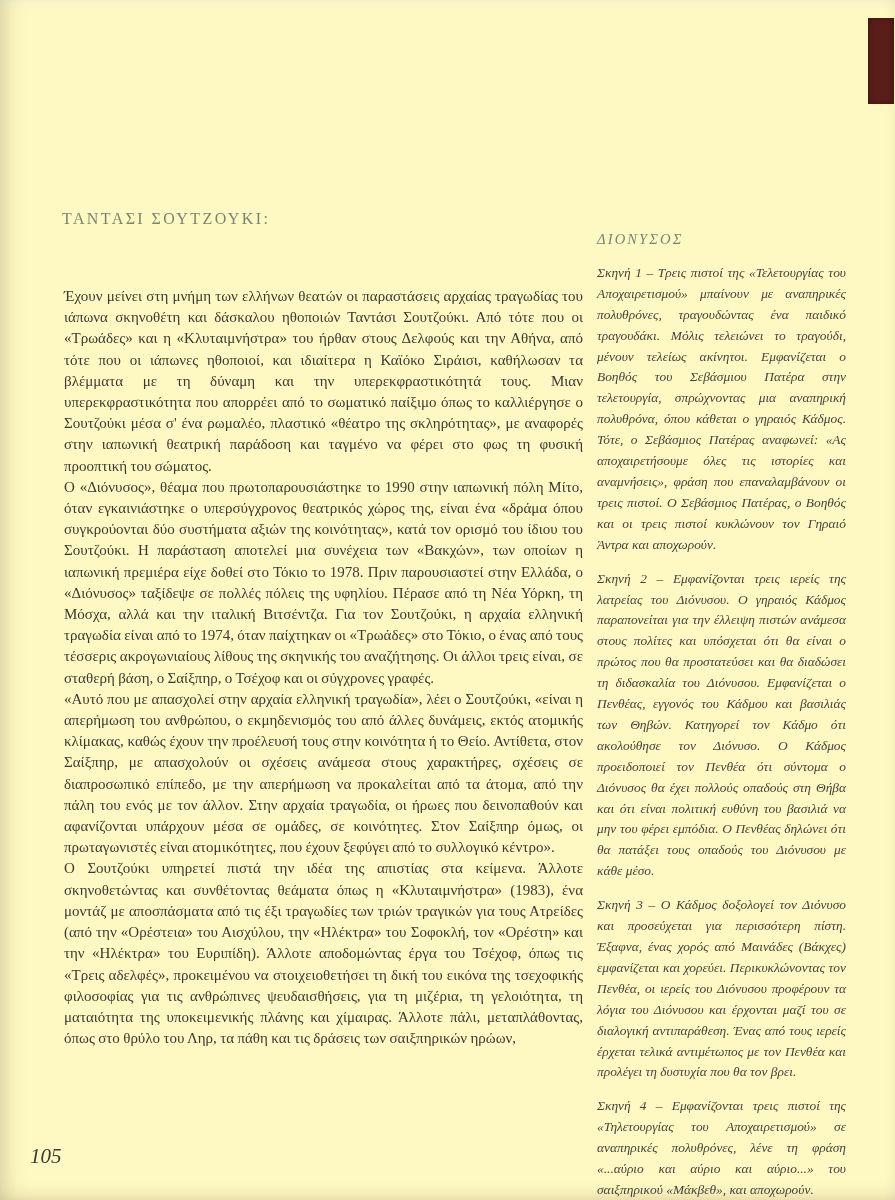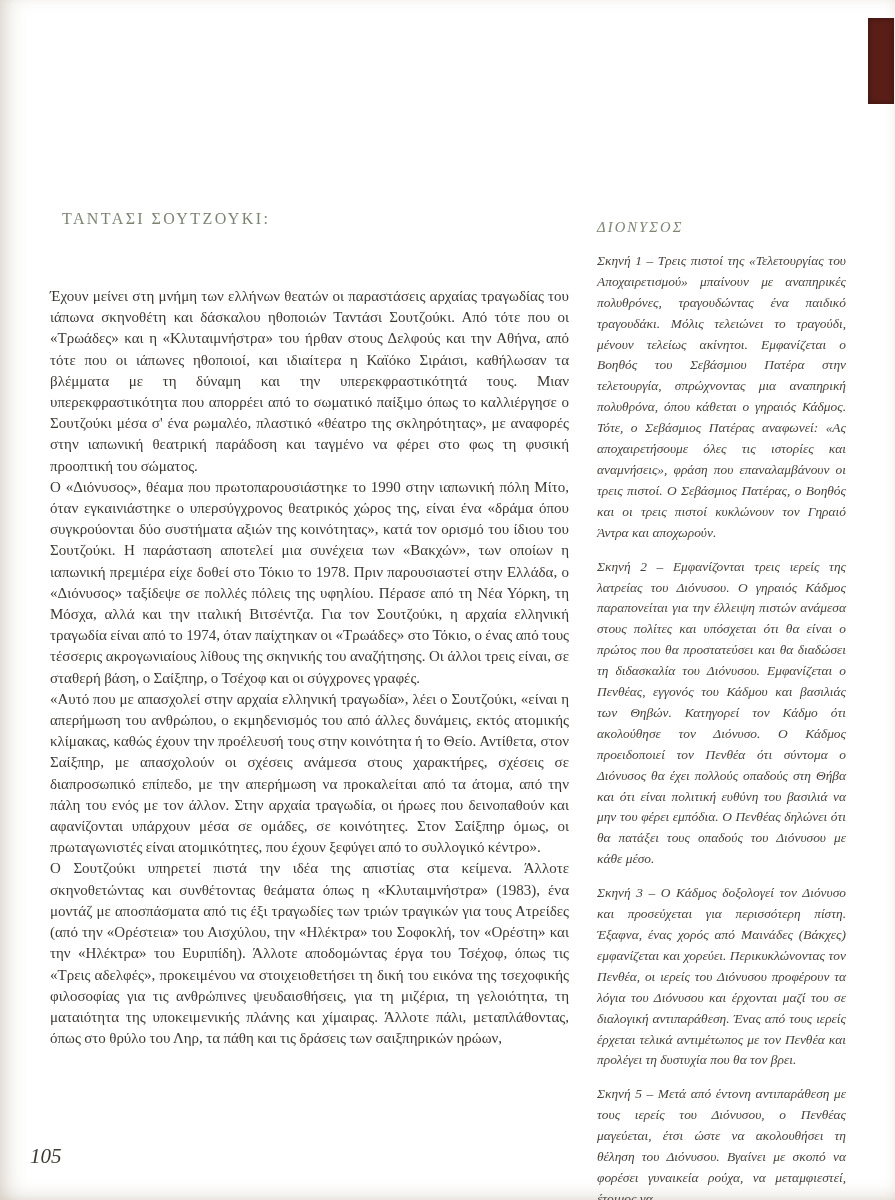--- a/index.html
+++ b/index.html
@@ -4,21 +4,21 @@
 <style>
   html, body {
     margin: 0;
     padding: 0;
     background: #f4efde;
   }
   .page {
     position: relative;
     width: 895px;
     height: 1200px;
-    background: #ffffff;
+    background: #fef9c3;
     font-family: "Liberation Serif", "DejaVu Serif", serif;
     overflow: hidden;
     box-shadow:
       inset 14px 0 22px -10px rgba(130,108,75,0.30),
       inset -5px 0 12px -8px rgba(130,108,75,0.14),
       inset 0 -12px 22px -12px rgba(130,108,75,0.22),
       inset 0 10px 18px -12px rgba(255,255,252,0.65);
   }
   
   .accent-bar {
@@ -44,21 +44,21 @@
     white-space: nowrap;
   }
   .title-line2 {
     font-size: 13.6px;
     letter-spacing: 1.6px;
     line-height: 25px;
     white-space: nowrap;
   }
   .body-col {
     position: absolute;
-    left: 50px;
+    left: 64px;
     top: 286px;
     width: 519px;
     font-size: 15px;
     line-height: 21.2px;
     color: #3e3833;
     text-align: justify;
     word-spacing: -0.4px;
   }
   .body-col p { margin: 0; }
   .side-col {
@@ -69,21 +69,21 @@
     font-style: italic;
     font-size: 13.4px;
     line-height: 20.9px;
     color: #48423c;
     text-align: justify;
   }
   .side-heading {
     font-size: 14.6px;
     letter-spacing: 2.1px;
     color: #7b8471;
-    margin: 4px 0 13px 0;
+    margin: 16px 0 13px 0;
     white-space: nowrap;
   }
   .side-col p.scene { margin: 12px 0 13px 0; }
   .page-number {
     position: absolute;
     left: 30px;
     top: 1144px;
     font-style: italic;
     font-size: 21px;
     color: #3e3833;
@@ -105,18 +105,19 @@
     <p>Ο «Διόνυσος», θέαμα που πρωτοπαρουσιάστηκε το 1990 στην ιαπωνική πόλη Μίτο, όταν εγκαινιάστηκε ο υπερσύγχρονος θεατρικός χώρος της, είναι ένα «δράμα όπου συγκρούονται δύο συστήματα αξιών της κοινότητας», κατά τον ορισμό του ίδιου του Σουτζούκι. Η παράσταση αποτελεί μια συνέχεια των «Βακχών», των οποίων η ιαπωνική πρεμιέρα είχε δοθεί στο Τόκιο το 1978. Πριν παρουσιαστεί στην Ελλάδα, ο «Διόνυσος» ταξίδεψε σε πολλές πόλεις της υφηλίου. Πέρασε από τη Νέα Υόρκη, τη Μόσχα, αλλά και την ιταλική Βιτσέντζα. Για τον Σουτζούκι, η αρχαία ελληνική τραγωδία είναι από το 1974, όταν παίχτηκαν οι «Τρωάδες» στο Τόκιο, ο ένας από τους τέσσερις ακρογωνιαίους λίθους της σκηνικής του αναζήτησης. Οι άλλοι τρεις είναι, σε σταθερή βάση, ο Σαίξπηρ, ο Τσέχοφ και οι σύγχρονες γραφές.</p>
     <p>«Αυτό που με απασχολεί στην αρχαία ελληνική τραγωδία», λέει ο Σουτζούκι, «είναι η απερήμωση του ανθρώπου, ο εκμηδενισμός του από άλλες δυνάμεις, εκτός ατομικής κλίμακας, καθώς έχουν την προέλευσή τους στην κοινότητα ή το Θείο. Αντίθετα, στον Σαίξπηρ, με απασχολούν οι σχέσεις ανάμεσα στους χαρακτήρες, σχέσεις σε διαπροσωπικό επίπεδο, με την απερήμωση να προκαλείται από τα άτομα, από την πάλη του ενός με τον άλλον. Στην αρχαία τραγωδία, οι ήρωες που δεινοπαθούν και αφανίζονται υπάρχουν μέσα σε ομάδες, σε κοινότητες. Στον Σαίξπηρ όμως, οι πρωταγωνιστές είναι ατομικότητες, που έχουν ξεφύγει από το συλλογικό κέντρο».</p>
     <p>Ο Σουτζούκι υπηρετεί πιστά την ιδέα της απιστίας στα κείμενα. Άλλοτε σκηνοθετώντας και συνθέτοντας θεάματα όπως η «Κλυταιμνήστρα» (1983), ένα μοντάζ με αποσπάσματα από τις έξι τραγωδίες των τριών τραγικών για τους Ατρείδες (από την «Ορέστεια» του Αισχύλου, την «Ηλέκτρα» του Σοφοκλή, τον «Ορέστη» και την «Ηλέκτρα» του Ευριπίδη). Άλλοτε αποδομώντας έργα του Τσέχοφ, όπως τις «Τρεις αδελφές», προκειμένου να στοιχειοθετήσει τη δική του εικόνα της τσεχοφικής φιλοσοφίας για τις ανθρώπινες ψευδαισθήσεις, για τη μιζέρια, τη γελοιότητα, τη ματαιότητα της υποκειμενικής πλάνης και χίμαιρας. Άλλοτε πάλι, μεταπλάθοντας, όπως στο θρύλο του Ληρ, τα πάθη και τις δράσεις των σαιξπηρικών ηρώων,</p>
   </section>
 
   <aside class="side-col">
     <div class="side-heading">ΔΙΟΝΥΣΟΣ</div>
     <p class="scene">Σκηνή 1 – Τρεις πιστοί της «Τελετουργίας του Αποχαιρετισμού» μπαίνουν με αναπηρικές πολυθρόνες, τραγουδώντας ένα παιδικό τραγουδάκι. Μόλις τελειώνει το τραγούδι, μένουν τελείως ακίνητοι. Εμφανίζεται ο Βοηθός του Σεβάσμιου Πατέρα στην τελετουργία, σπρώχνοντας μια αναπηρική πολυθρόνα, όπου κάθεται ο γηραιός Κάδμος. Τότε, ο Σεβάσμιος Πατέρας αναφωνεί: «Ας αποχαιρετήσουμε όλες τις ιστορίες και αναμνήσεις», φράση που επαναλαμβάνουν οι τρεις πιστοί. Ο Σεβάσμιος Πατέρας, ο Βοηθός και οι τρεις πιστοί κυκλώνουν τον Γηραιό Άντρα και αποχωρούν.</p>
     <p class="scene">Σκηνή 2 – Εμφανίζονται τρεις ιερείς της λατρείας του Διόνυσου. Ο γηραιός Κάδμος παραπονείται για την έλλειψη πιστών ανάμεσα στους πολίτες και υπόσχεται ότι θα είναι ο πρώτος που θα προστατεύσει και θα διαδώσει τη διδασκαλία του Διόνυσου. Εμφανίζεται ο Πενθέας, εγγονός του Κάδμου και βασιλιάς των Θηβών. Κατηγορεί τον Κάδμο ότι ακολούθησε τον Διόνυσο. Ο Κάδμος προειδοποιεί τον Πενθέα ότι σύντομα ο Διόνυσος θα έχει πολλούς οπαδούς στη Θήβα και ότι είναι πολιτική ευθύνη του βασιλιά να μην του φέρει εμπόδια. Ο Πενθέας δηλώνει ότι θα πατάξει τους οπαδούς του Διόνυσου με κάθε μέσο.</p>
     <p class="scene">Σκηνή 3 – Ο Κάδμος δοξολογεί τον Διόνυσο και προσεύχεται για περισσότερη πίστη. Έξαφνα, ένας χορός από Μαινάδες (Βάκχες) εμφανίζεται και χορεύει. Περικυκλώνοντας τον Πενθέα, οι ιερείς του Διόνυσου προφέρουν τα λόγια του Διόνυσου και έρχονται μαζί του σε διαλογική αντιπαράθεση. Ένας από τους ιερείς έρχεται τελικά αντιμέτωπος με τον Πενθέα και προλέγει τη δυστυχία που θα τον βρει.</p>
+    <p class="scene">Σκηνή 4 – Εμφανίζονται τρεις πιστοί της «Τηλετουργίας του Αποχαιρετισμού» σε αναπηρικές πολυθρόνες, λένε τη φράση «...αύριο και αύριο και αύριο...» του σαιξπηρικού «Μάκβεθ», και αποχωρούν.</p>
     <p class="scene">Σκηνή 5 – Μετά από έντονη αντιπαράθεση με τους ιερείς του Διόνυσου, ο Πενθέας μαγεύεται, έτσι ώστε να ακολουθήσει τη θέληση του Διόνυσου. Βγαίνει με σκοπό να φορέσει γυναικεία ρούχα, να μεταμφιεστεί, έτοιμος να</p>
   </aside>
 
   <div class="page-number">105</div>
 
 </div>
 
 </body></html>

